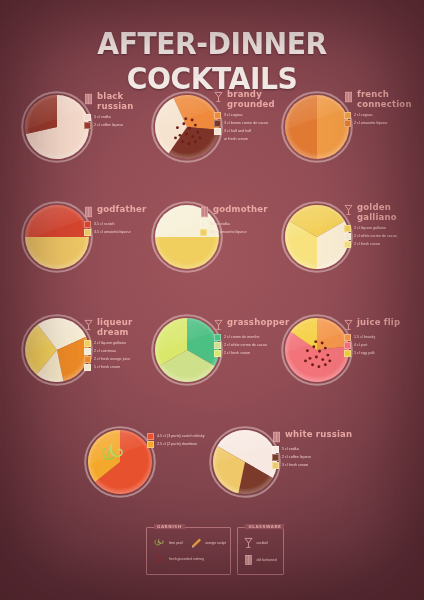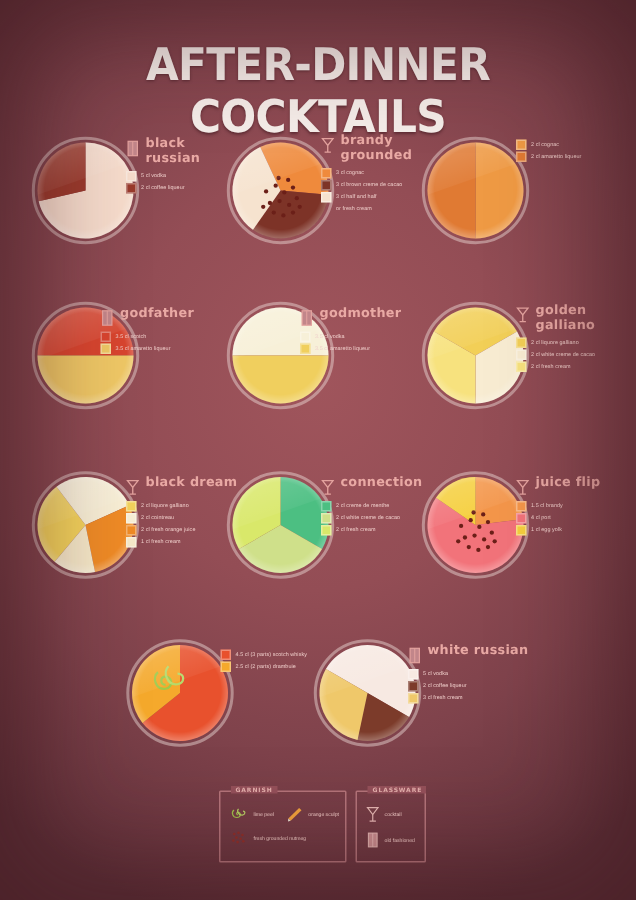--- a/index.html
+++ b/index.html
@@ -201,20 +201,27 @@
       <g>
               <path d="M36 36 L36 4 A32 32 0 0 1 36 68 Z" fill="#ef9a44"></path>
               <path d="M36 36 L36 68 A32 32 0 0 1 35.99999999999999 4 Z" fill="#e07a33"></path>
             </g>
 
       <circle cx="36" cy="36" r="32" fill="url(#gl2)"></circle>
       <circle cx="36" cy="36" r="32" fill="url(#sh2)"></circle>
     </svg>
         </div>
      <div class="info" style="left:344px;top:90px;width:78px">
+        <div class="nameline">
+          <svg class="glassicon" viewBox="0 0 9 12">
+              <rect x="1.4" y="1.2" width="6.2" height="9.6" fill="#c2868a" stroke="#e3a29e" stroke-width=".8"></rect>
+              <path d="M4.5 1.2 L4.5 10.8" stroke="#e3a29e" stroke-width=".7"></path>
+            </svg>
+          <div class="cname">french connection</div>
+        </div>
         <div class="ings">
             <div class="ing">
               <span class="sw" style="background:#ef9a44"></span>
               <span class="itext">2 cl cognac</span>
             </div>
             <div class="ing">
               <span class="sw" style="background:#e07a33"></span>
               <span class="itext">2 cl amaretto liqueur</span>
             </div>
           </div>
@@ -237,21 +244,21 @@
       <circle cx="36" cy="36" r="34.8" fill="none" stroke="rgba(240,225,220,.45)" stroke-width="2"></circle>
       <g>
               <path d="M36 36 L4 35.99999999999999 A32 32 0 0 1 68 36 Z" fill="#d8452f"></path>
               <path d="M36 36 L68 36 A32 32 0 0 1 4 36.00000000000001 Z" fill="#efc866"></path>
             </g>
 
       <circle cx="36" cy="36" r="32" fill="url(#gl3)"></circle>
       <circle cx="36" cy="36" r="32" fill="url(#sh3)"></circle>
     </svg>
         </div>
-     <div class="info" style="left:67px;top:205px;width:78px">
+     <div class="info" style="left:84px;top:205px;width:78px">
         <div class="nameline">
           <svg class="glassicon" viewBox="0 0 9 12">
               <rect x="1.4" y="1.2" width="6.2" height="9.6" fill="#c2868a" stroke="#e3a29e" stroke-width=".8"></rect>
               <path d="M4.5 1.2 L4.5 10.8" stroke="#e3a29e" stroke-width=".7"></path>
             </svg>
           <div class="cname">godfather</div>
         </div>
         <div class="ings">
             <div class="ing">
               <span class="sw" style="background:#d8452f"></span>
@@ -382,21 +389,21 @@
       <circle cx="36" cy="36" r="32" fill="url(#gl6)"></circle>
       <circle cx="36" cy="36" r="32" fill="url(#sh6)"></circle>
     </svg>
         </div>
      <div class="info" style="left:84px;top:318px;width:80px">
         <div class="nameline">
           <svg class="glassicon" viewBox="0 0 9 12">
               <path d="M1 1.4 L8 1.4 L4.5 6 Z" fill="none" stroke="#e3a29e" stroke-width=".9"></path>
               <path d="M4.5 6 L4.5 10 M2.4 10.4 L6.6 10.4" stroke="#e3a29e" stroke-width=".9" fill="none"></path>
             </svg>
-          <div class="cname">black dream</div>
+          <div class="cname">liqueur dream</div>
         </div>
         <div class="ings">
             <div class="ing">
               <span class="sw" style="background:#f3d35c"></span>
               <span class="itext">2 cl liquore galliano</span>
             </div>
             <div class="ing">
               <span class="sw" style="background:#f8efd6"></span>
               <span class="itext">2 cl cointreau</span>
             </div>
@@ -435,21 +442,21 @@
       <circle cx="36" cy="36" r="32" fill="url(#gl7)"></circle>
       <circle cx="36" cy="36" r="32" fill="url(#sh7)"></circle>
     </svg>
         </div>
      <div class="info" style="left:214px;top:318px;width:80px">
         <div class="nameline">
           <svg class="glassicon" viewBox="0 0 9 12">
               <path d="M1 1.4 L8 1.4 L4.5 6 Z" fill="none" stroke="#e3a29e" stroke-width=".9"></path>
               <path d="M4.5 6 L4.5 10 M2.4 10.4 L6.6 10.4" stroke="#e3a29e" stroke-width=".9" fill="none"></path>
             </svg>
-          <div class="cname">connection</div>
+          <div class="cname">grasshopper</div>
         </div>
         <div class="ings">
             <div class="ing">
               <span class="sw" style="background:#4cbf82"></span>
               <span class="itext">2 cl creme de menthe</span>
             </div>
             <div class="ing">
               <span class="sw" style="background:#cfe08a"></span>
               <span class="itext">2 cl white creme de cacao</span>
             </div>

